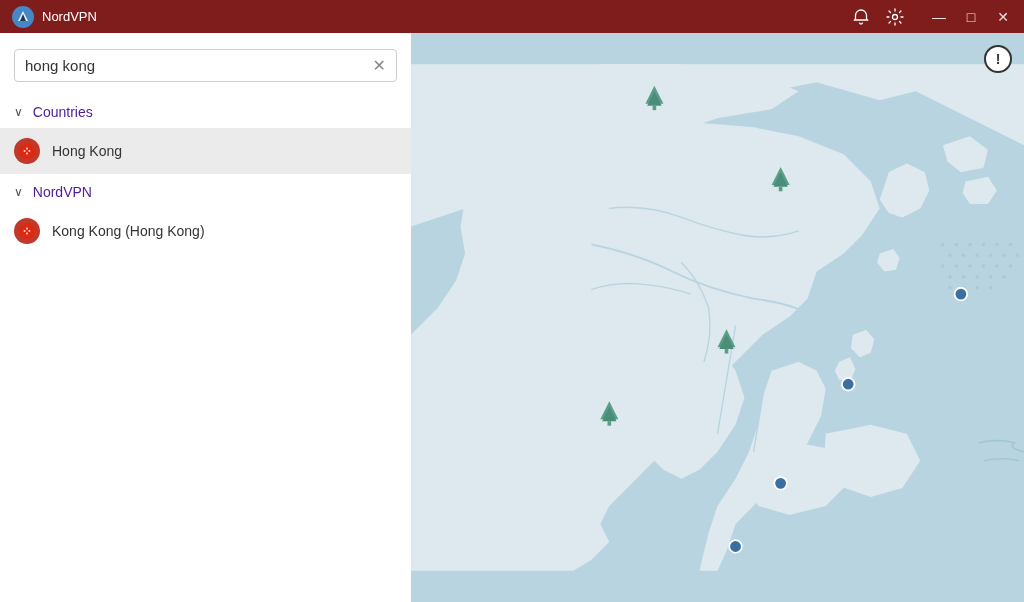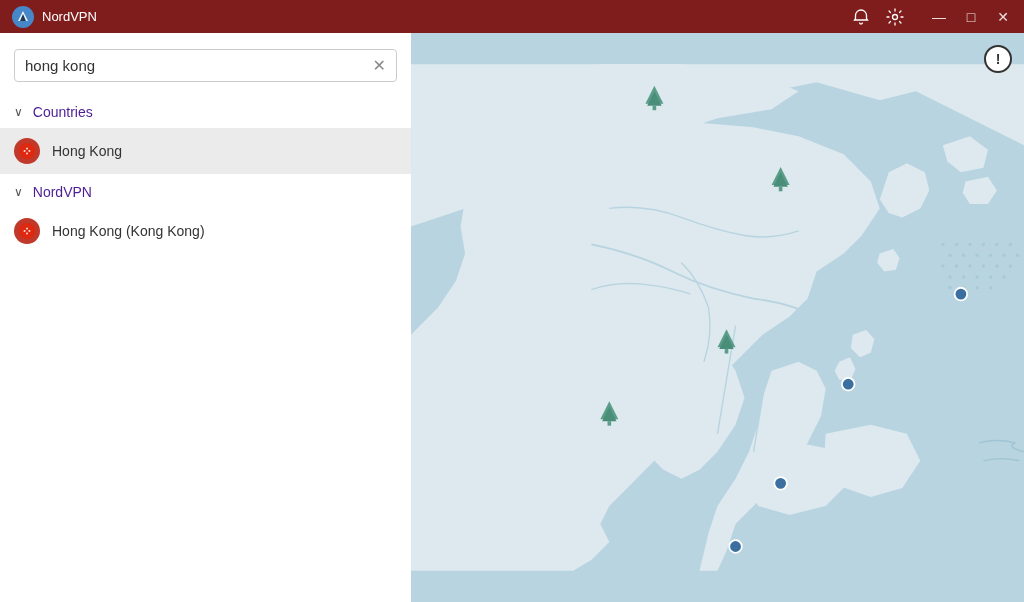--- a/index.html
+++ b/index.html
@@ -264,21 +264,21 @@
           <path d="M4 8 C4 8 6 7 8 8 C6 9 4 8 4 8Z" fill="white"></path>
           <path d="M8 12 C8 12 9 10 8 8 C7 10 8 12 8 12Z" fill="white"></path>
           <path d="M12 8 C12 8 10 9 8 8 C10 7 12 8 12 8Z" fill="white"></path>
           <circle cx="8" cy="8" r="1.5" fill="#de2910"></circle>
           <circle cx="8" cy="5.5" r="0.7" fill="white"></circle>
           <circle cx="5.5" cy="8" r="0.7" fill="white"></circle>
           <circle cx="8" cy="10.5" r="0.7" fill="white"></circle>
           <circle cx="10.5" cy="8" r="0.7" fill="white"></circle>
         </svg>
       </div>
-      <span class="item-name">Hong Kong (Kong Kong)</span>
+      <span class="item-name">Kong Kong (Hong Kong)</span>
     </div>
 
   </div>
 
   <div class="map-panel">
     <svg class="map-svg" viewBox="0 0 680 562" xmlns="http://www.w3.org/2000/svg">
 
       <rect width="680" height="562" fill="#b8d4e0"></rect>
 
       <g fill="#9fc4d4" opacity="0.6">

